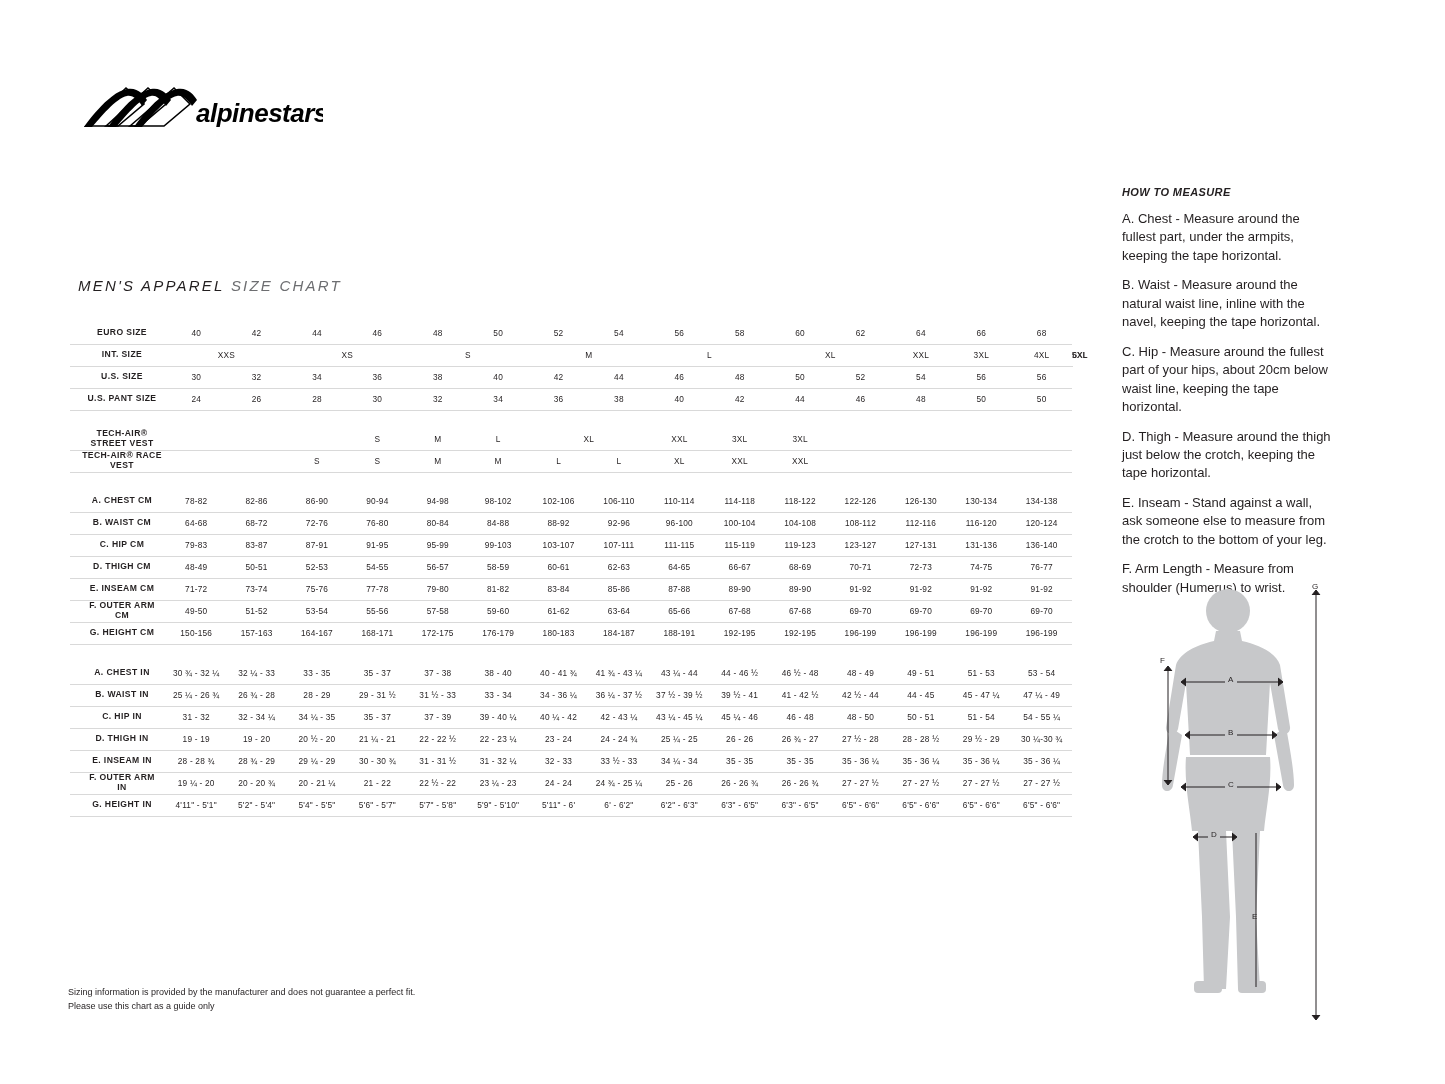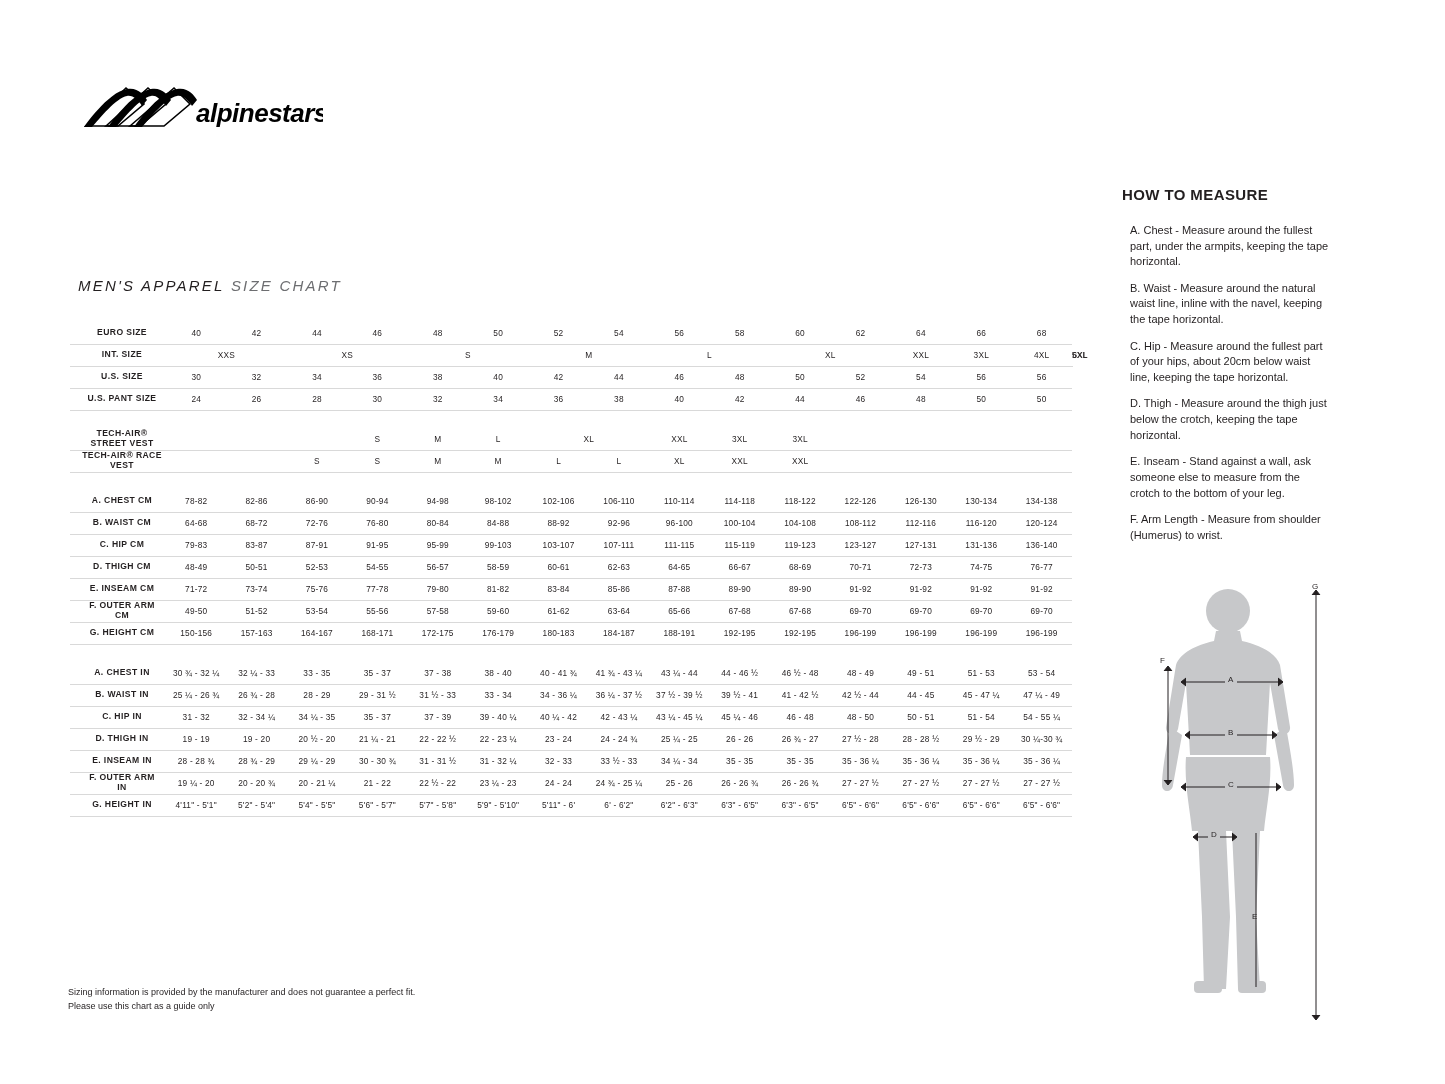--- a/index.html
+++ b/index.html
@@ -29,22 +29,22 @@
     white-space:pre-line; line-height:1.15;
   }
   .cell {
     font-size:8.3px; text-align:center; color:#231f20;
     letter-spacing:0.2px;
   }
   tr.datarow td { height:22px; border-bottom:1px solid #d9d9d9; }
   tr.spacer td { height:18px; border:none; }
   
   .howto { position:absolute; left:1122px; top:186px; width:210px; }
-  .howto h3 { font-size:15px; font-weight:bold; letter-spacing:0.4px; margin:0 0 20px 0; }
-  .howto p { font-size:11px; line-height:1.42; margin:0 0 11px 8px; color:#231f20; }
+  .howto h3 { font-size:11px; font-weight:bold; letter-spacing:0.4px; margin:0 0 12px 0;font-style:italic; }
+  .howto p { font-size:13px; line-height:1.42; margin:0 0 11px 0; color:#231f20; }
   
   .figure { position:absolute; left:1120px; top:575px; width:215px; height:460px; }
   
   .footer { position:absolute; left:68px; top:985px; font-size:9px; line-height:1.6; color:#231f20; }
 </style>
 </head>
 <body>
 
 <div class="logo">
   <svg viewBox="0 0 245 50" width="245" height="50" xmlns="http://www.w3.org/2000/svg">

